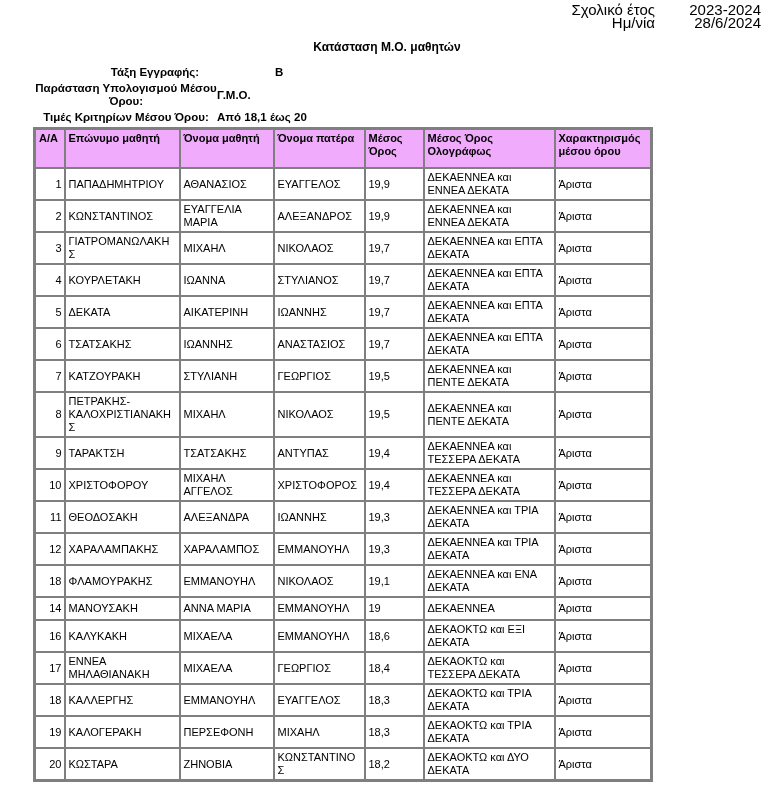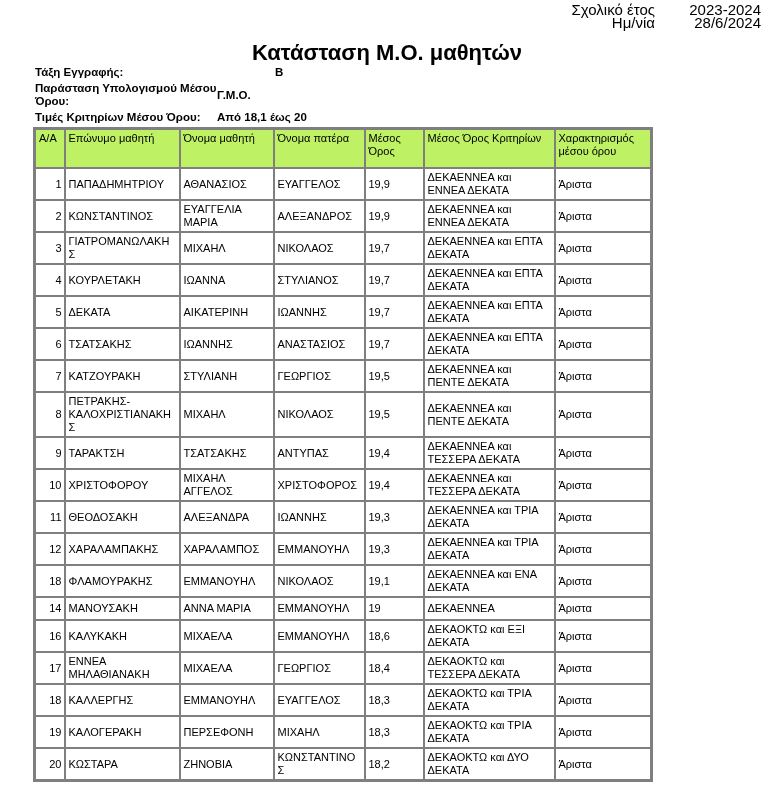--- a/index.html
+++ b/index.html
@@ -25,35 +25,35 @@
   .m-label { text-align: right; }
   .m-value { width: 106px; text-align: right; }
 
   
   .title {
     position: absolute;
     top: 40px;
     left: 0;
     width: 100%;
     text-align: center;
-    font-size: 22px;
+    font-size: 12px;
     font-weight: bold;
   }
 
   
   .filters {
     position: absolute;
     top: 66px;
     left: 35px;
     width: 430px;
     font-size: 11.5px;
     line-height: 13px;
     font-weight: bold;
   }
-  .filter-row { display: flex; align-items: center; margin-bottom: 3px; }
+  .filter-row { display: flex; align-items: center; margin-bottom: 3px; text-align: center; }
   .f-label { width: 182px; flex: 0 0 auto; }
   .filter-row.r1 .f-label { width: 240px; }
   .f-value { flex: 0 0 auto; }
 
   
   .grid-wrap { position: absolute; top: 127px; left: 33px; }
   table.grid {
     border-collapse: collapse;
     table-layout: fixed;
     width: 617px;
@@ -63,23 +63,23 @@
   }
   table.grid th, table.grid td {
     border: 2px solid #7f7f7f;
     padding: 2px 3px;
     overflow: hidden;
     word-wrap: break-word;
   }
   table.grid th {
     text-align: left;
     vertical-align: top;
-    font-weight: normal;
+    font-weight: bold;
     height: 33px;
-    background: #bef264;
+    background: #f0abfc;
   }
   table.grid td {
     vertical-align: middle;
     height: 17px;
   }
   table.grid td.aa { text-align: right; padding-right: 2px; }
 </style>
 </head>
 <body>
 
@@ -124,21 +124,21 @@
           <col style="width:131px">
         <col style="width:97px">
       </colgroup>
       <thead>
         <tr id="grid-head-row">
             <th>Α/Α</th>
             <th>Επώνυμο μαθητή</th>
             <th>Όνομα μαθητή</th>
             <th>Όνομα πατέρα</th>
             <th>Μέσος Όρος</th>
-            <th>Μέσος Όρος Κριτηρίων</th>
+            <th>Μέσος Όρος Ολογράφως</th>
             <th>Χαρακτηρισμός μέσου όρου</th>
           </tr>
       </thead>
       <tbody id="grid-body">
           <tr>
             <td class="aa">1</td>
             <td>ΠΑΠΑΔΗΜΗΤΡΙΟΥ</td>
             <td>ΑΘΑΝΑΣΙΟΣ</td>
             <td>ΕΥΑΓΓΕΛΟΣ</td>
             <td>19,9</td>

